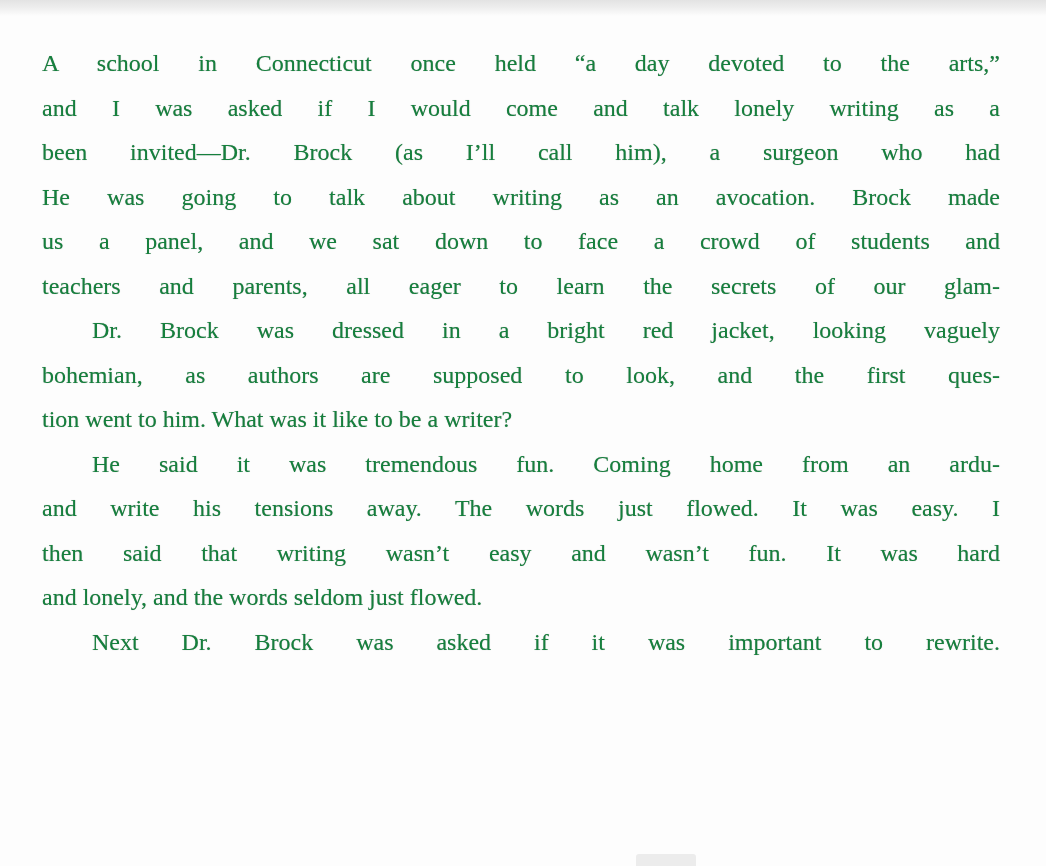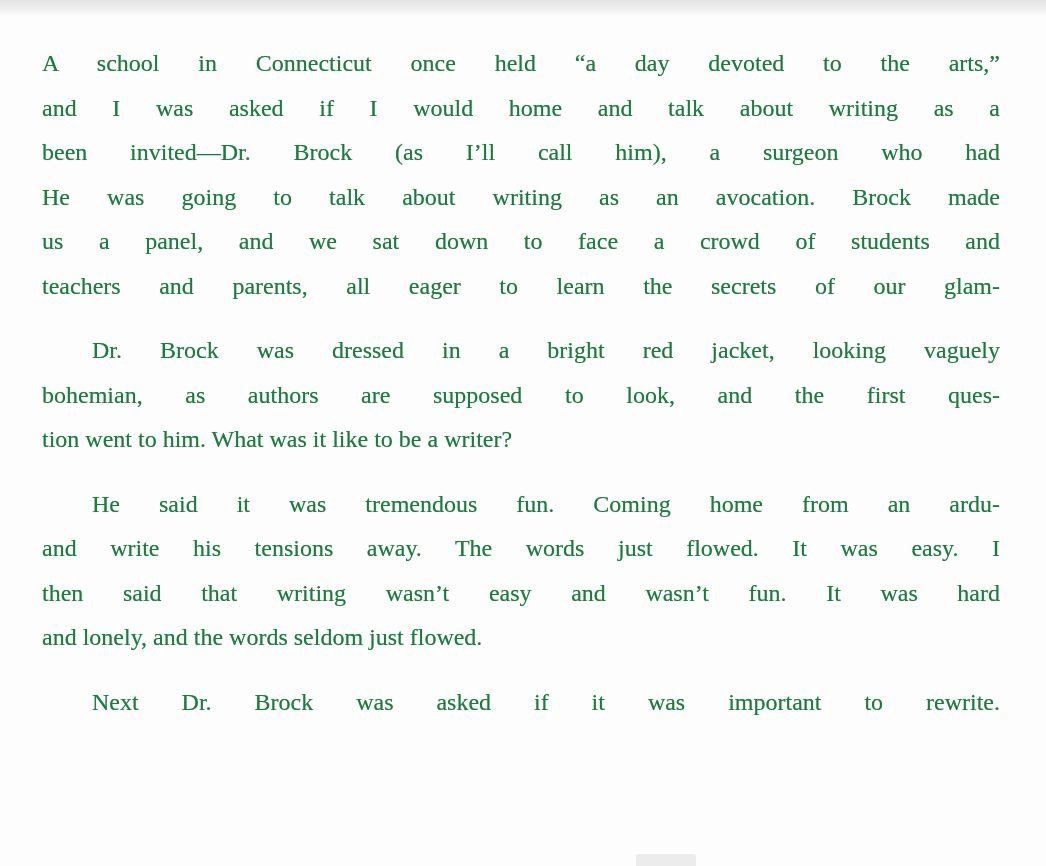--- a/index.html
+++ b/index.html
@@ -41,31 +41,30 @@
   .line {
     text-align: justify;
     text-align-last: justify;
     white-space: nowrap;
   }
   .line.para-end {
     text-align-last: left;
   }
   .line.indent {
     text-indent: 50px;
-    margin-top: 20px;
   }
 </style>
 </head>
 <body>
 
 <div class="scan-top-band"></div>
 
 <div class="text-block">
   <div class="line">A school in Connecticut once held “a day devoted to the arts,”</div>
-  <div class="line">and I was asked if I would home and talk about writing as a</div>
+  <div class="line">and I was asked if I would come and talk lonely writing as a</div>
   <div class="line">been invited—Dr. Brock (as I’ll call him), a surgeon who had</div>
   <div class="line">He was going to talk about writing as an avocation. Brock made</div>
   <div class="line">us a panel, and we sat down to face a crowd of students and</div>
   <div class="line">teachers and parents, all eager to learn the secrets of our glam-</div>
   <div class="line indent">Dr. Brock was dressed in a bright red jacket, looking vaguely</div>
   <div class="line">bohemian, as authors are supposed to look, and the first ques-</div>
   <div class="line para-end">tion went to him. What was it like to be a writer?</div>
   <div class="line indent">He said it was tremendous fun. Coming home from an ardu-</div>
   <div class="line">and write his tensions away. The words just flowed. It was easy. I</div>
   <div class="line">then said that writing wasn’t easy and wasn’t fun. It was hard</div>

